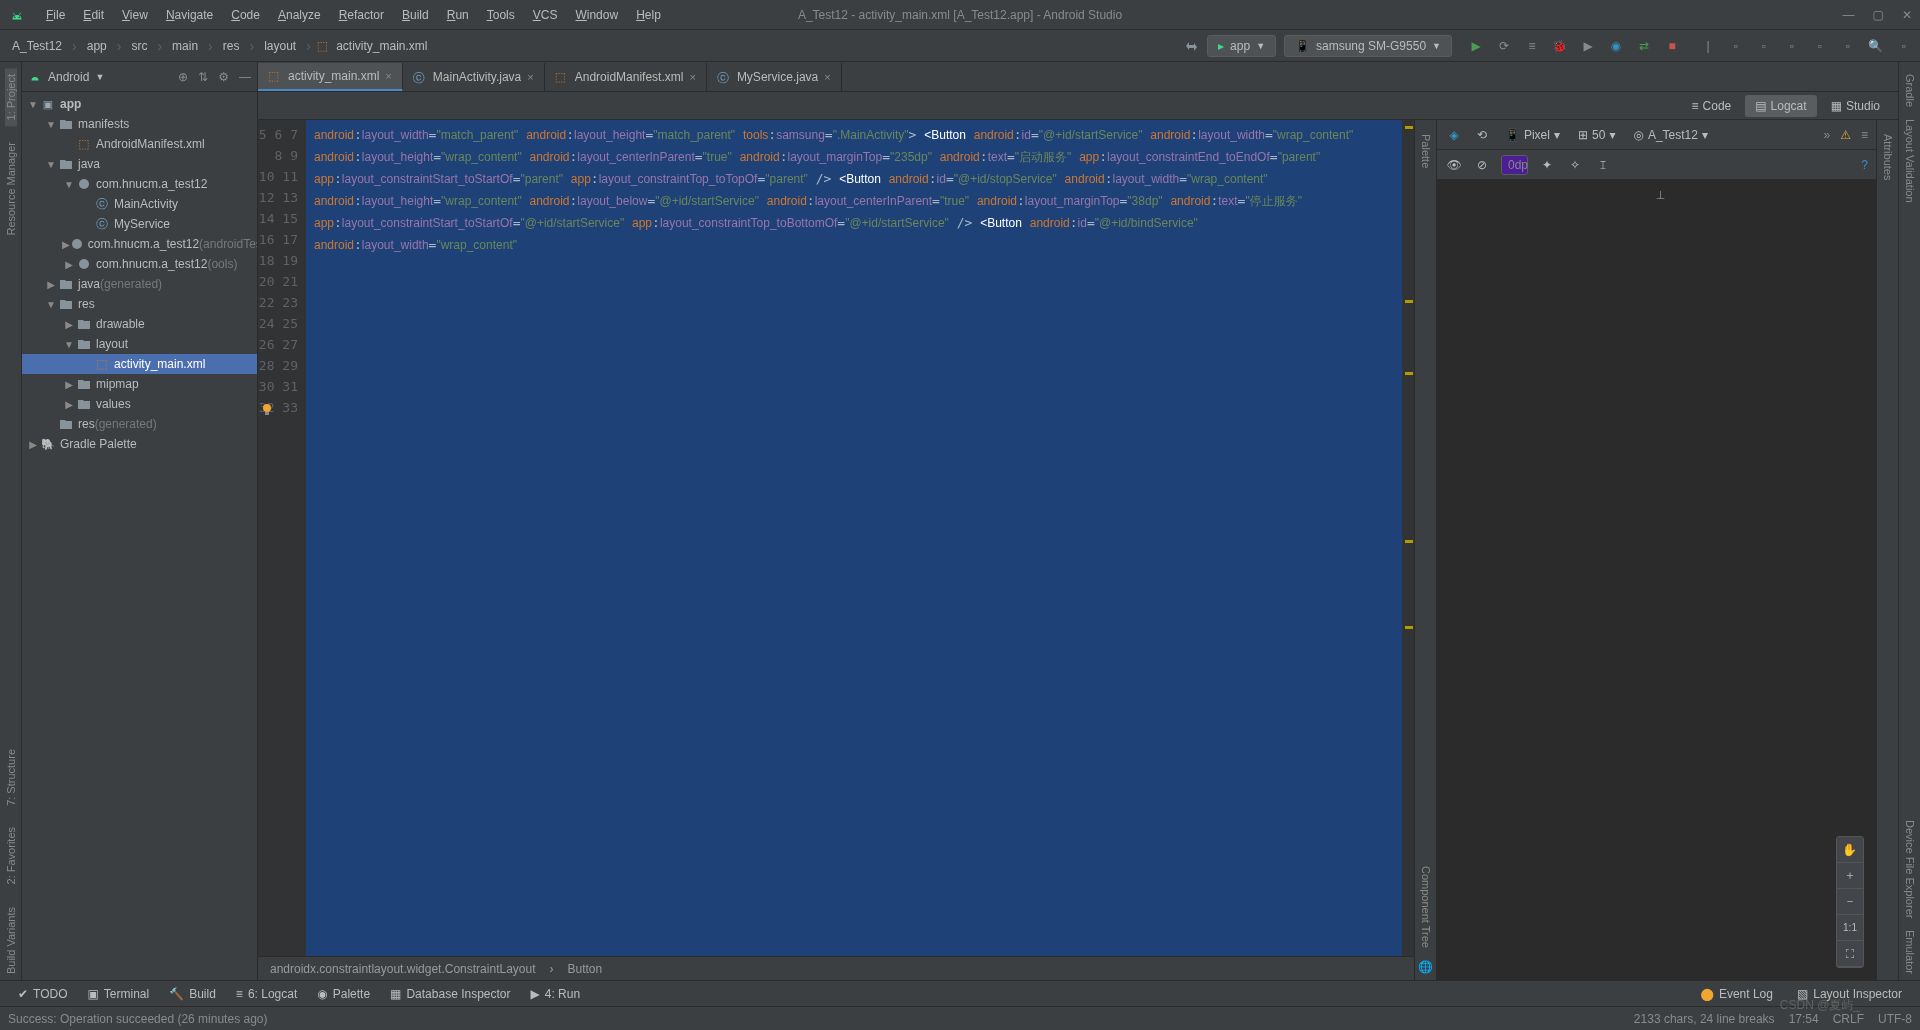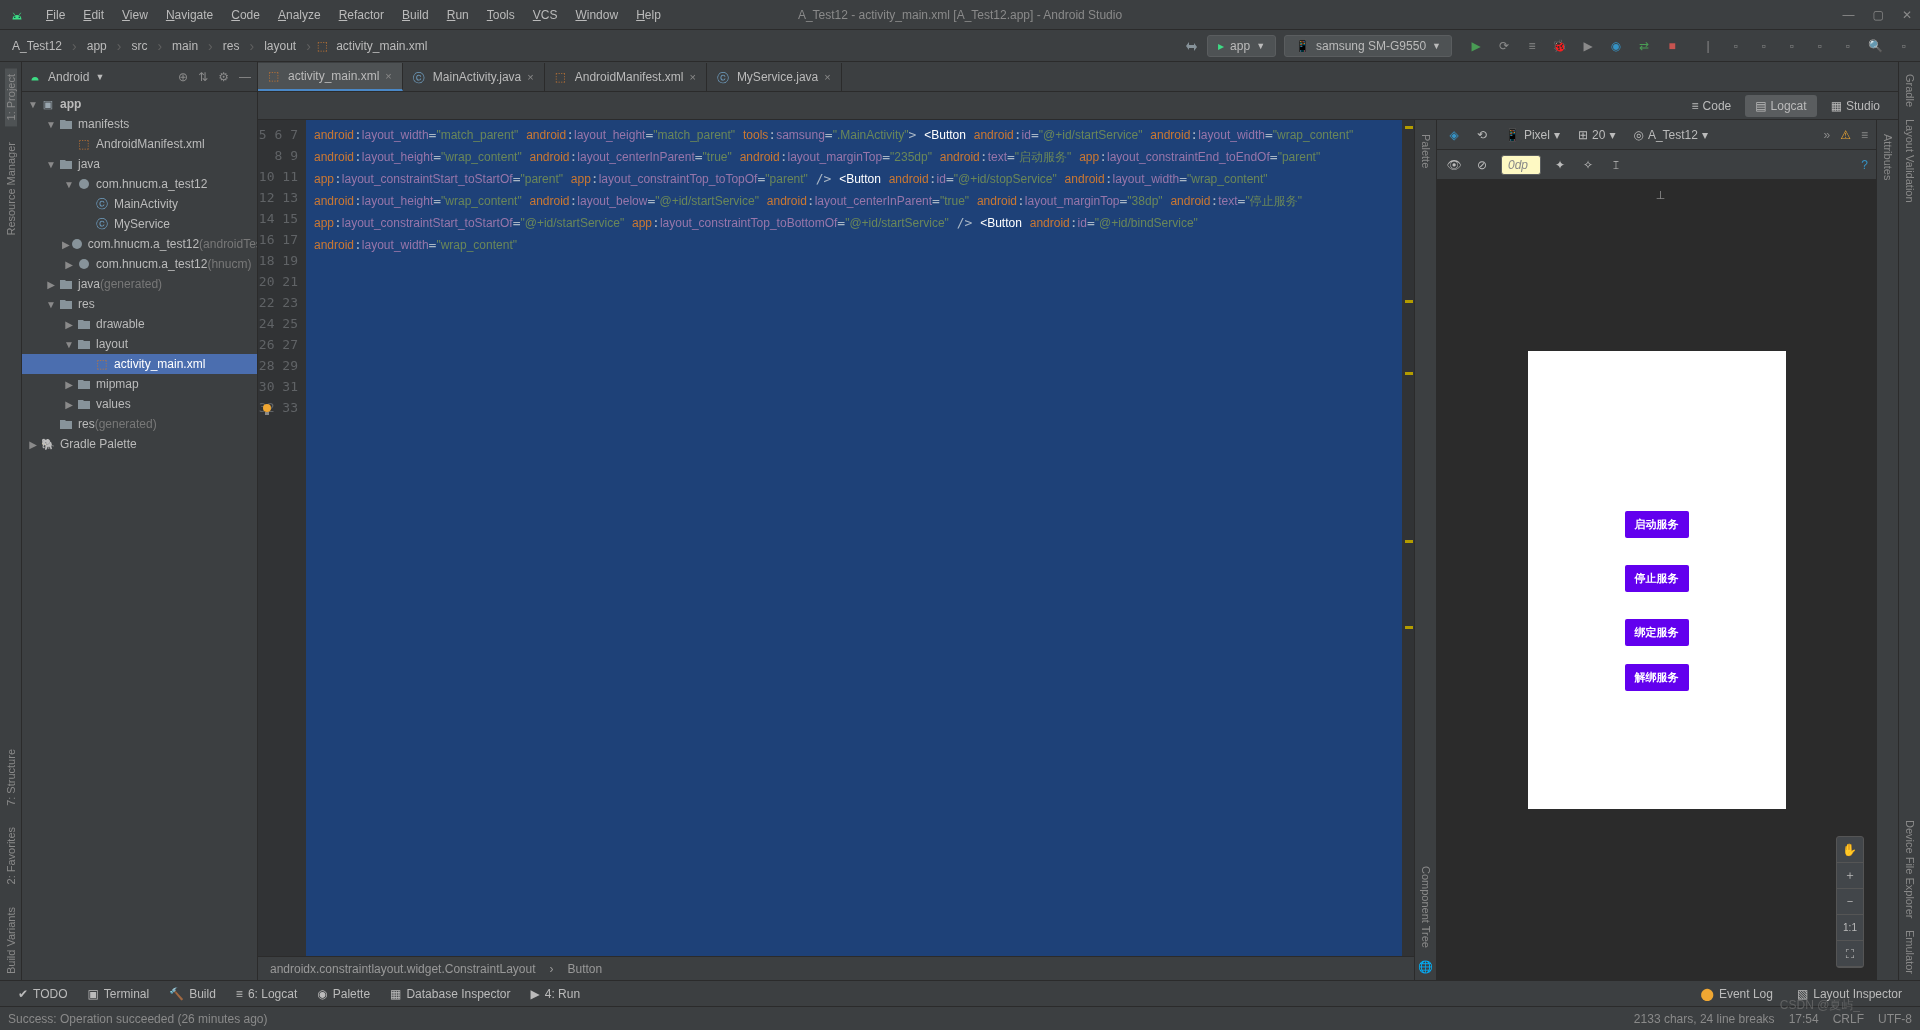--- a/index.html
+++ b/index.html
@@ -76,21 +76,21 @@
 .watermark{position:absolute;right:60px;bottom:16px;color:#7a7a7a;font-size:12px;opacity:.6}
 svg{display:block}
 .green{color:#499c54}
 .red{color:#c75450}
 .blue{color:#3592c4}
 .yellow{color:#f0a732}
 .gray{color:#8a8a8a}
 .design-tool .dd,.design-tool2 .dd{display:flex;align-items:center;gap:4px;padding:2px 4px}
 .design-tool .ic,.design-tool2 .ic{width:18px;height:18px;display:flex;align-items:center;justify-content:center}
 .bulb{position:absolute;left:2px;top:282px;width:14px;height:14px}
-.dp-input{background:#fef9c3;border:1px solid #5a5d5f;padding:2px 6px;border-radius:3px;font-style:italic;color:#888;width:40px}
+.dp-input{background:#4c1d95;border:1px solid #5a5d5f;padding:2px 6px;border-radius:3px;color:#888;width:27px}
 </style>
 </head>
 <body>
 
 <div class="titlebar">
   <span class="logo">
     <svg viewBox="0 0 24 24">
         <path fill="#3ddc84" d="M6 18a6 6 0 0112 0H6z"></path>
         <circle cx="9" cy="15" r="1" fill="#073042"></circle>
         <circle cx="15" cy="15" r="1" fill="#073042"></circle>
@@ -268,21 +268,21 @@
             <span class="dim"> (androidTest)</span>
           </div>
           <div class="tree-row" style="padding-left: 40px;">
             <span class="arr">▶</span>
             <span class="ico">
               <svg width="14" height="14" viewBox="0 0 14 14">
                 <circle cx="7" cy="7" r="5" fill="#87939a"></circle>
               </svg>
             </span>
             <span>com.hnucm.a_test12</span>
-            <span class="dim"> (hnucm)</span>
+            <span class="dim"> (ools)</span>
           </div>
           <div class="tree-row" style="padding-left: 22px;">
             <span class="arr">▶</span>
             <span class="ico">
               <svg width="14" height="14" viewBox="0 0 14 14">
                 <path fill="#87939a" d="M1 3h5l1 1h6v8H1z"></path>
               </svg>
             </span>
             <span>java</span>
             <span class="dim"> (generated)</span>
@@ -475,45 +475,39 @@
         <div style="flex:1"></div>
         <span class="vtext">Component Tree</span>
         <span style="margin:6px 0">🌐</span>
       </div>
 
       <div class="design-pane">
         <div class="design-tool">
           <span class="ic blue">◈</span>
           <span class="ic">⟲</span>
           <span class="dd">📱 <span>Pixel</span> ▾</span>
-          <span class="dd">⊞ <span>20</span> ▾</span>
+          <span class="dd">⊞ <span>50</span> ▾</span>
           <span class="dd">◎ <span>A_Test12</span> ▾</span>
           <span style="flex:1"></span>
           <span class="gray">»</span>
           <span class="yellow">⚠</span>
           <span class="gray">≡</span>
         </div>
         <div class="design-tool2">
           <span class="ic">👁</span>
           <span class="ic">⊘</span>
           <span class="dp-input">0dp</span>
           <span class="ic">✦</span>
           <span class="ic">✧</span>
           <span class="ic">𝙸</span>
           <span style="flex:1"></span>
           <span class="blue">?</span>
         </div>
         <div class="design-canvas">
           <span style="position:absolute;top:8px;left:50%;color:#888">⟂</span>
-          <div class="phone">
-            <div class="pbtn" style="top:160px">启动服务</div>
-            <div class="pbtn" style="top:214px">停止服务</div>
-            <div class="pbtn" style="top:268px">绑定服务</div>
-            <div class="pbtn" style="top:313px">解绑服务</div>
-          </div>
           <div class="zoom-ctrl">
             <div>✋</div>
             <div>＋</div>
             <div>－</div>
             <div style="font-size:10px">1:1</div>
             <div>⛶</div>
           </div>
         </div>
       </div>
 

